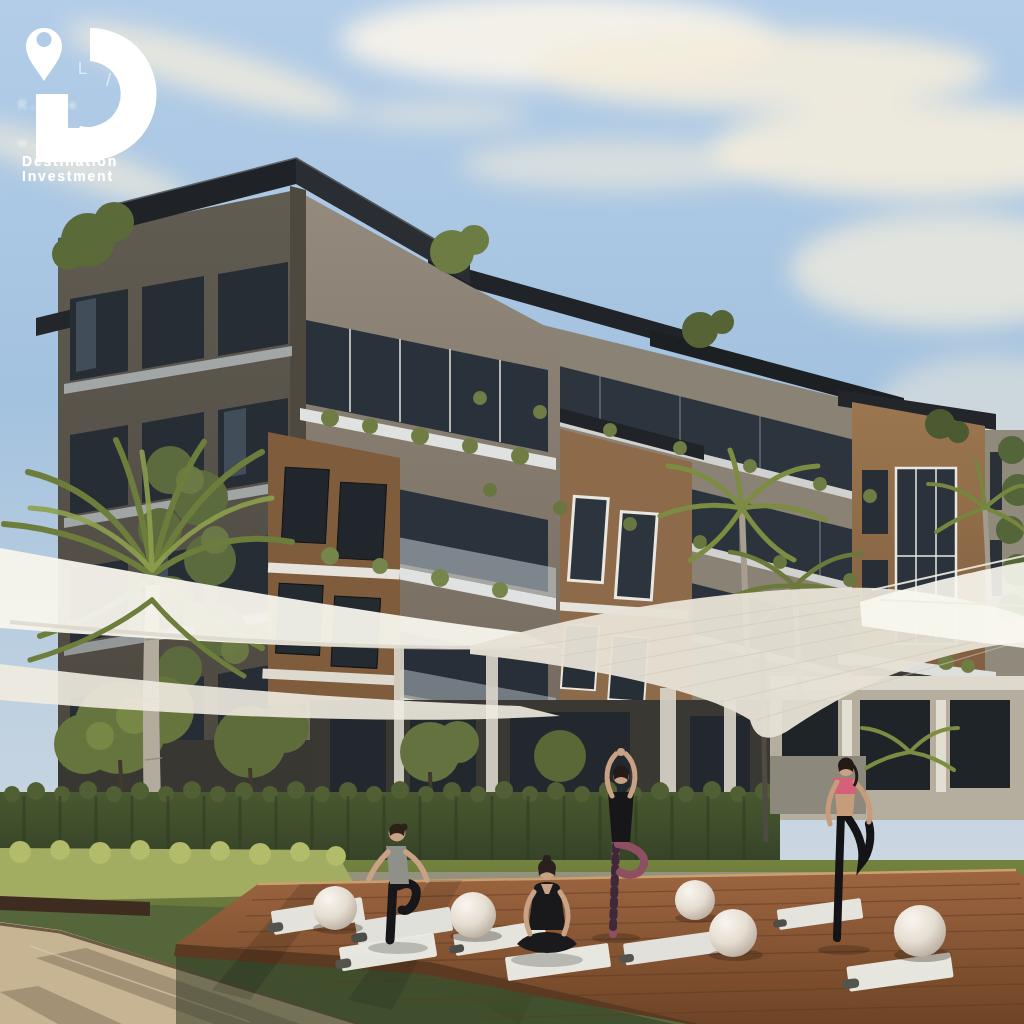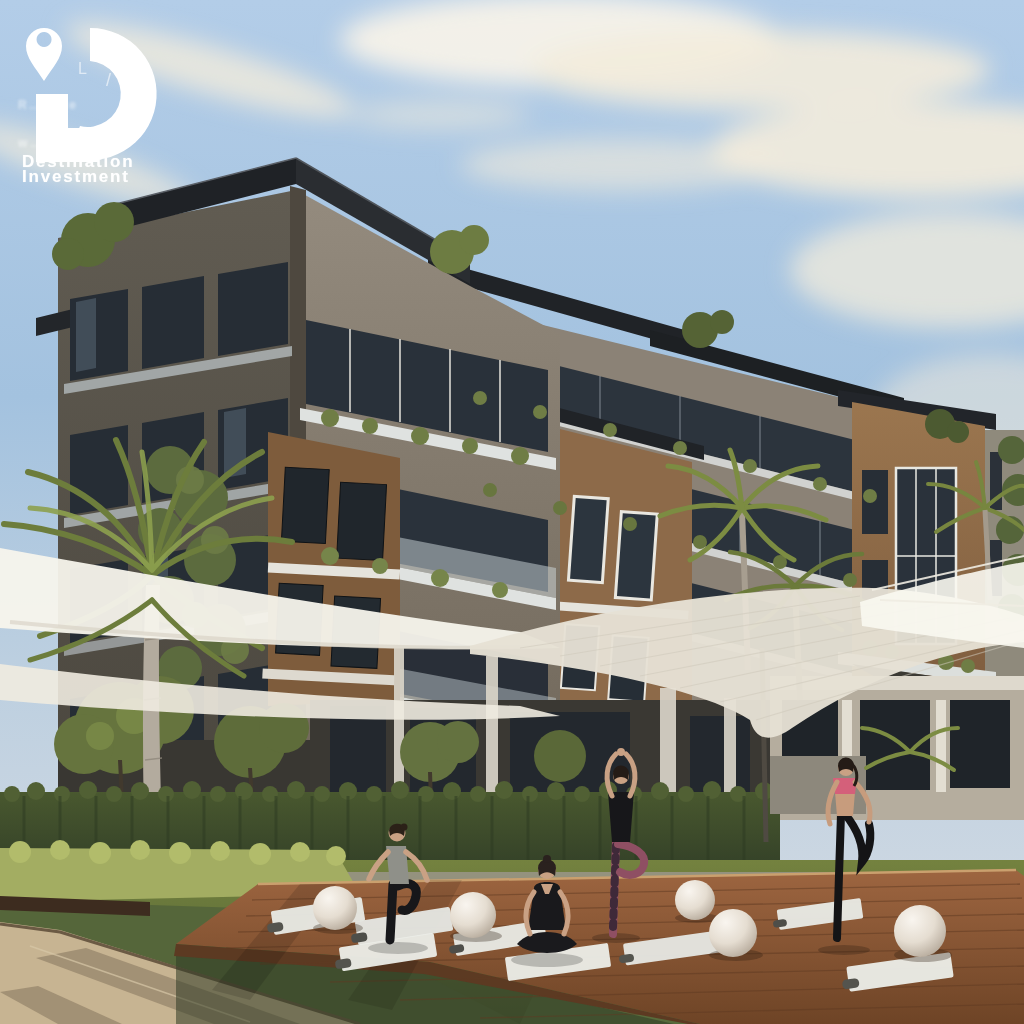--- a/index.html
+++ b/index.html
@@ -2,21 +2,21 @@
 <html><head>
 <meta charset="utf-8">
 <style>
   html,body{margin:0;padding:0;background:#000;}
   .stage{position:relative;width:1024px;height:1024px;overflow:hidden;background:#a9c4de;font-family:"Liberation Sans",sans-serif;}
   .stage svg.scene{position:absolute;left:0;top:0;}
   .logo{position:absolute;left:6px;top:6px;width:240px;height:210px;color:#fff;}
   .logo .mark{position:absolute;left:0;top:0;z-index:2;}
   .faint{position:absolute;z-index:1;color:rgba(255,255,255,.55);filter:blur(1.6px);font-weight:bold;white-space:nowrap;}
   .faint-glyph{position:absolute;z-index:1;color:rgba(255,255,255,.6);filter:blur(.6px);font-weight:300;}
-  .brand{position:absolute;left:16px;top:148px;z-index:3;font-weight:bold;font-size:17px;letter-spacing:1.8px;line-height:15px;text-shadow:0 0 1px rgba(255,255,255,.5);}
+  .brand{position:absolute;left:16px;top:148px;z-index:3;font-weight:bold;font-size:14px;letter-spacing:1.8px;line-height:15px;text-shadow:0 0 1px rgba(255,255,255,.5);}
 </style>
 </head>
 <body>
 
 <div class="stage">
 
 <svg class="scene" width="1024" height="1024" viewBox="0 0 1024 1024">
   <defs>
     <linearGradient id="skyG" x1="0" y1="0" x2="0" y2="1">
       <stop offset="0%" stop-color="#b3cde8"></stop>

